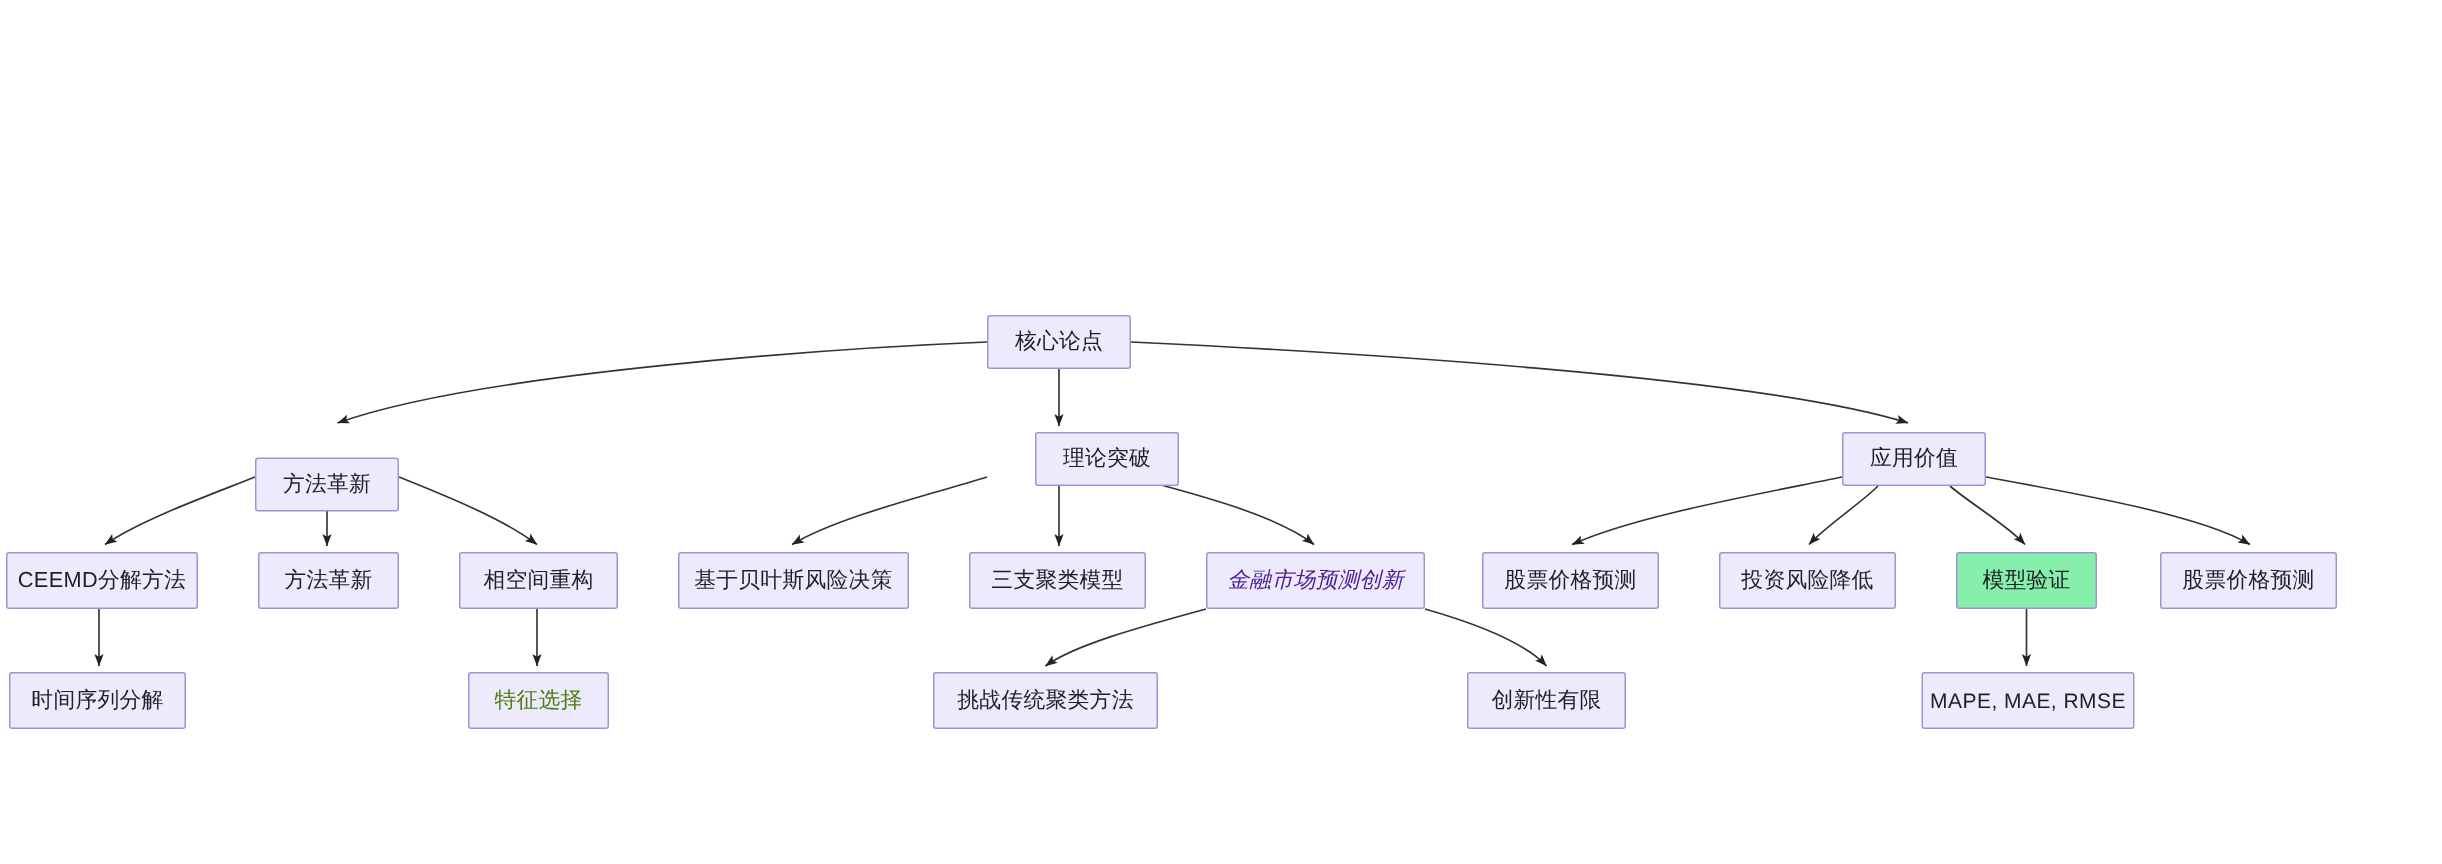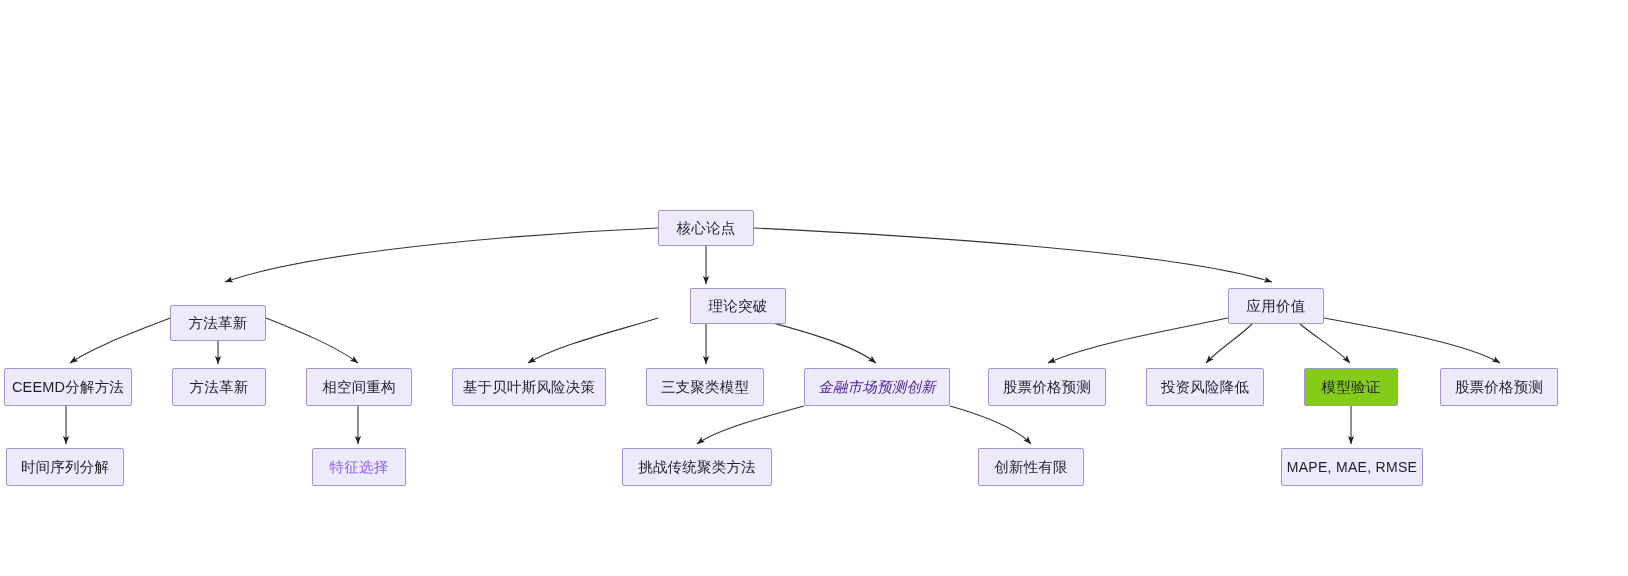--- a/index.html
+++ b/index.html
@@ -118,30 +118,30 @@
       </div>
       <div class="node" style="left: 804px; top: 368px; width: 146px; height: 38px; background: rgb(236, 234, 251); border-color: rgb(157, 148, 216); color: #4c1d95; font-style: italic;">
         <span class="node-label">金融市场预测创新</span>
       </div>
       <div class="node" style="left: 988px; top: 368px; width: 118px; height: 38px; background: rgb(236, 234, 251); border-color: rgb(157, 148, 216); color: rgb(31, 31, 39);">
         <span class="node-label">股票价格预测</span>
       </div>
       <div class="node" style="left: 1146px; top: 368px; width: 118px; height: 38px; background: rgb(236, 234, 251); border-color: rgb(157, 148, 216); color: rgb(31, 31, 39);">
         <span class="node-label">投资风险降低</span>
       </div>
-      <div class="node" style="left: 1304px; top: 368px; width: 94px; height: 38px; background: #84cc16; border-color: rgb(157, 148, 216); color: rgb(31, 31, 39);">
+      <div class="node" style="left: 1304px; top: 368px; width: 94px; height: 38px; background: #86efac; border-color: rgb(157, 148, 216); color: rgb(31, 31, 39);">
         <span class="node-label">模型验证</span>
       </div>
       <div class="node" style="left: 1440px; top: 368px; width: 118px; height: 38px; background: rgb(236, 234, 251); border-color: rgb(157, 148, 216); color: rgb(31, 31, 39);">
         <span class="node-label">股票价格预测</span>
       </div>
       <div class="node" style="left: 6px; top: 448px; width: 118px; height: 38px; background: rgb(236, 234, 251); border-color: rgb(157, 148, 216); color: rgb(31, 31, 39);">
         <span class="node-label">时间序列分解</span>
       </div>
-      <div class="node" style="left: 312px; top: 448px; width: 94px; height: 38px; background: rgb(236, 234, 251); border-color: rgb(157, 148, 216); color: #8b5cf6;">
+      <div class="node" style="left: 312px; top: 448px; width: 94px; height: 38px; background: rgb(236, 234, 251); border-color: rgb(157, 148, 216); color: #4d7c0f;">
         <span class="node-label">特征选择</span>
       </div>
       <div class="node" style="left: 622px; top: 448px; width: 150px; height: 38px; background: rgb(236, 234, 251); border-color: rgb(157, 148, 216); color: rgb(31, 31, 39);">
         <span class="node-label">挑战传统聚类方法</span>
       </div>
       <div class="node" style="left: 978px; top: 448px; width: 106px; height: 38px; background: rgb(236, 234, 251); border-color: rgb(157, 148, 216); color: rgb(31, 31, 39);">
         <span class="node-label">创新性有限</span>
       </div>
       <div class="node latin" style="left: 1281px; top: 448px; width: 142px; height: 38px; background: rgb(236, 234, 251); border-color: rgb(157, 148, 216); color: rgb(31, 31, 39);">
         <span class="node-label">MAPE, MAE, RMSE</span>

